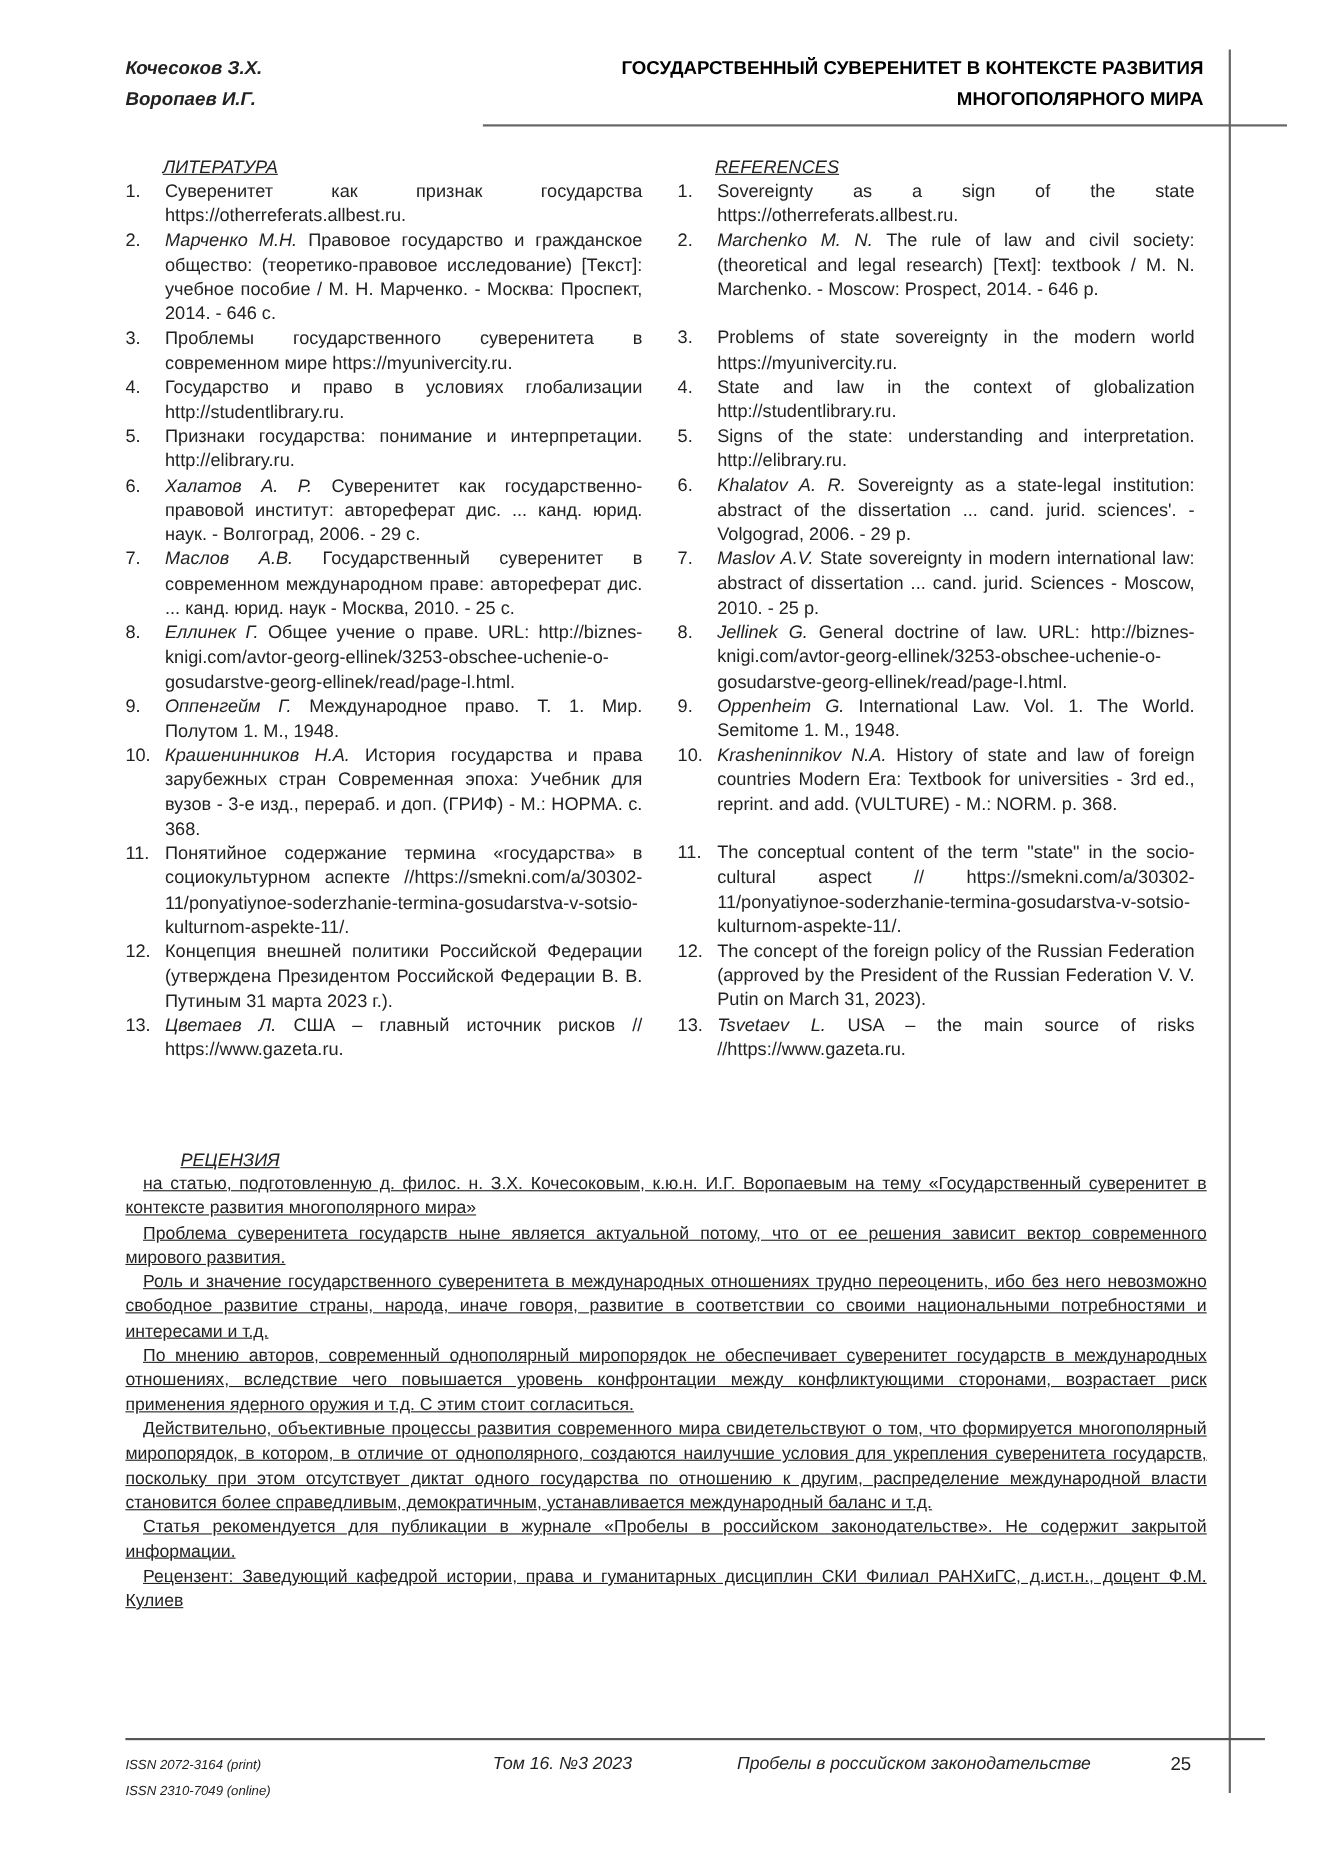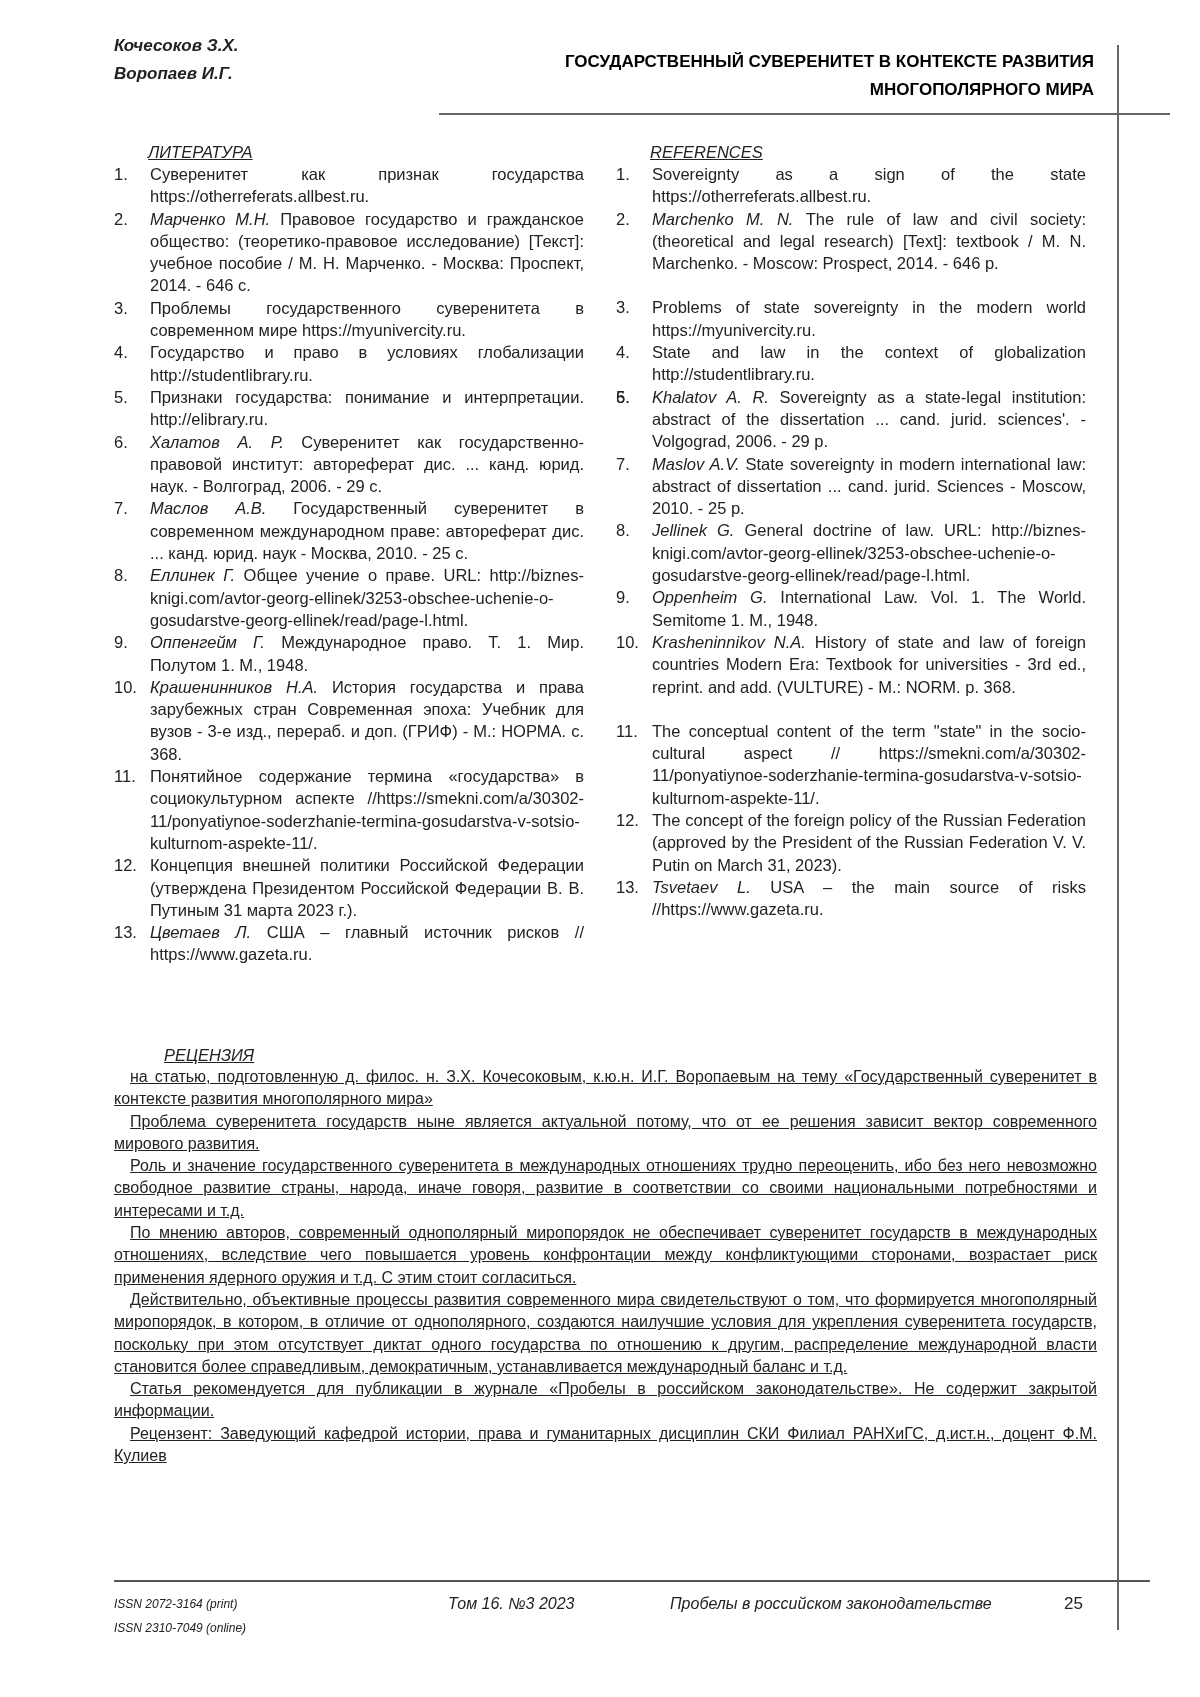--- a/index.html
+++ b/index.html
@@ -3,21 +3,21 @@
 <meta charset="utf-8">
 <style>
   html, body { margin: 0; padding: 0; background: #ffffff; }
   body { width: 1200px; height: 1697px; position: relative; overflow: hidden;
          font-family: "Liberation Sans", sans-serif; color: #222; }
 
   .vline { position: absolute; left: 1117px; top: 45px; width: 2px; height: 1585px; background: #666; }
   .hline-top { position: absolute; left: 439px; top: 113px; width: 731px; height: 2px; background: #666; }
   .hline-bottom { position: absolute; left: 114px; top: 1580px; width: 1036px; height: 2px; background: #555; }
 
-  .authors { position: absolute; left: 114px; top: 32px; font-size: 17px; font-weight: bold; font-style: italic; line-height: 28px; color: #222; }
+  .authors { position: absolute; left: 114px; top: 48px; font-size: 17px; font-weight: bold; font-style: italic; line-height: 28px; color: #222; }
   .running-title { position: absolute; right: 106px; top: 48px; font-size: 17px; font-weight: bold; line-height: 28px; text-align: right; color: #000000; }
 
   .col { position: absolute; top: 141px; width: 470px; font-size: 16.5px; line-height: 22.3px; }
   .col-left { left: 114px; }
   .col-right { left: 616px; }
   .section-heading { font-style: italic; text-decoration: underline; margin-left: 34px; font-size: 16.5px; line-height: 22px; }
   ol.refs { list-style: none; margin: 0; padding: 0; }
   ol.refs li { position: relative; padding-left: 36px; text-align: justify; }
   ol.refs li .num { position: absolute; left: 0; top: 0; }
   ol.refs li .author { font-style: italic; }
@@ -67,21 +67,21 @@
   </ol>
 </div>
 
 <div class="col col-right">
   <div class="section-heading">REFERENCES</div>
   <ol class="refs">
     <li><span class="num">1.</span><span class="author"></span><span>Sovereignty as a sign of the state https://otherreferats.allbest.ru.</span></li>
     <li class="gap-after"><span class="num">2.</span><span class="author">Marchenko M. N.</span><span> The rule of law and civil society: (theoretical and legal research) [Text]: textbook / M. N. Marchenko. - Moscow: Prospect, 2014. - 646 p.</span></li>
     <li><span class="num">3.</span><span class="author"></span><span>Problems of state sovereignty in the modern world https://myunivercity.ru.</span></li>
     <li><span class="num">4.</span><span class="author"></span><span>State and law in the context of globalization http://studentlibrary.ru.</span></li>
-    <li><span class="num">5.</span><span class="author"></span></li>
+    <li><span class="num">5.</span><span class="author"></span><span>Signs of the state: understanding and interpretation. http://elibrary.ru.</span></li>
     <li><span class="num">6.</span><span class="author">Khalatov A. R.</span><span> Sovereignty as a state-legal institution: abstract of the dissertation ... cand. jurid. sciences'. - Volgograd, 2006. - 29 p.</span></li>
     <li><span class="num">7.</span><span class="author">Maslov A.V.</span><span> State sovereignty in modern international law: abstract of dissertation ... cand. jurid. Sciences - Moscow, 2010. - 25 p.</span></li>
     <li><span class="num">8.</span><span class="author">Jellinek G.</span><span> General doctrine of law. URL: http://biznes-knigi.com/avtor-georg-ellinek/3253-obschee-uchenie-o-gosudarstve-georg-ellinek/read/page-l.html.</span></li>
     <li><span class="num">9.</span><span class="author">Oppenheim G.</span><span> International Law. Vol. 1. The World. Semitome 1. M., 1948.</span></li>
     <li class="gap-after"><span class="num">10.</span><span class="author">Krasheninnikov N.A.</span><span> History of state and law of foreign countries Modern Era: Textbook for universities - 3rd ed., reprint. and add. (VULTURE) - M.: NORM. p. 368.</span></li>
     <li><span class="num">11.</span><span class="author"></span><span>The conceptual content of the term "state" in the socio-cultural aspect // https://smekni.com/a/30302-11/ponyatiynoe-soderzhanie-termina-gosudarstva-v-sotsio-kulturnom-aspekte-11/.</span></li>
     <li><span class="num">12.</span><span class="author"></span><span>The concept of the foreign policy of the Russian Federation (approved by the President of the Russian Federation V. V. Putin on March 31, 2023).</span></li>
     <li><span class="num">13.</span><span class="author">Tsvetaev L.</span><span> USA – the main source of risks //https://www.gazeta.ru.</span></li>
   </ol>
 </div>

